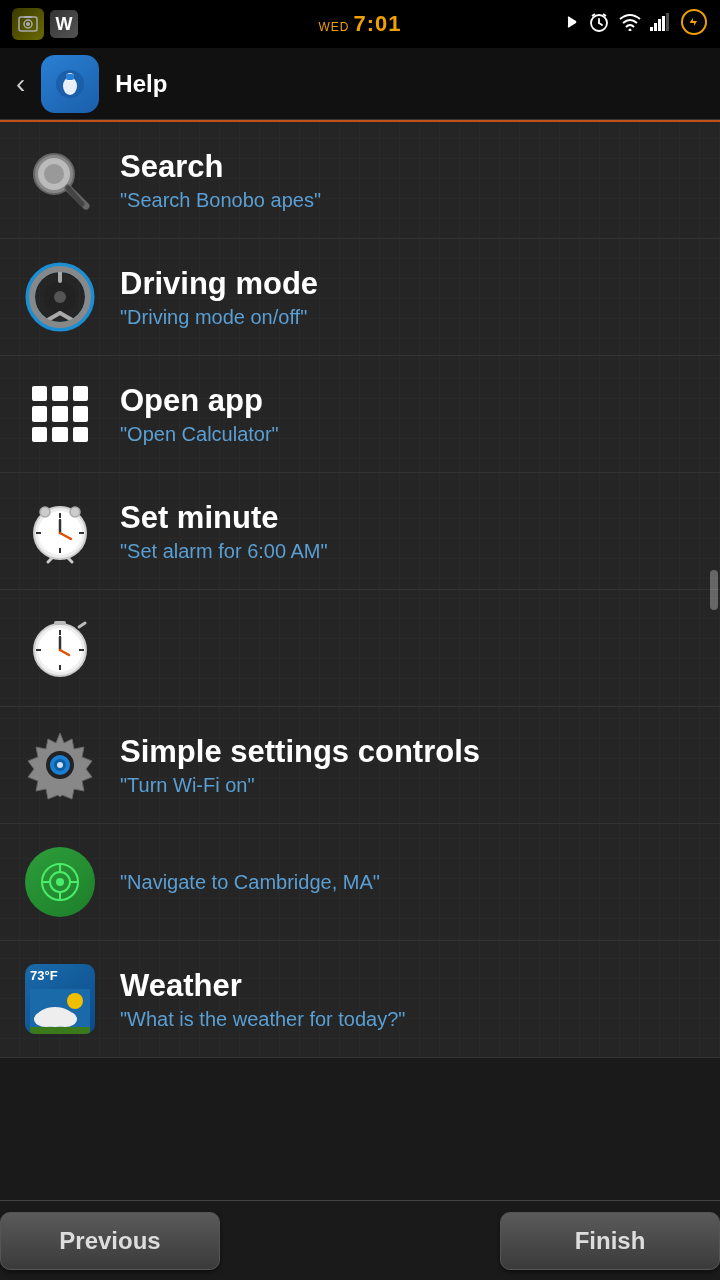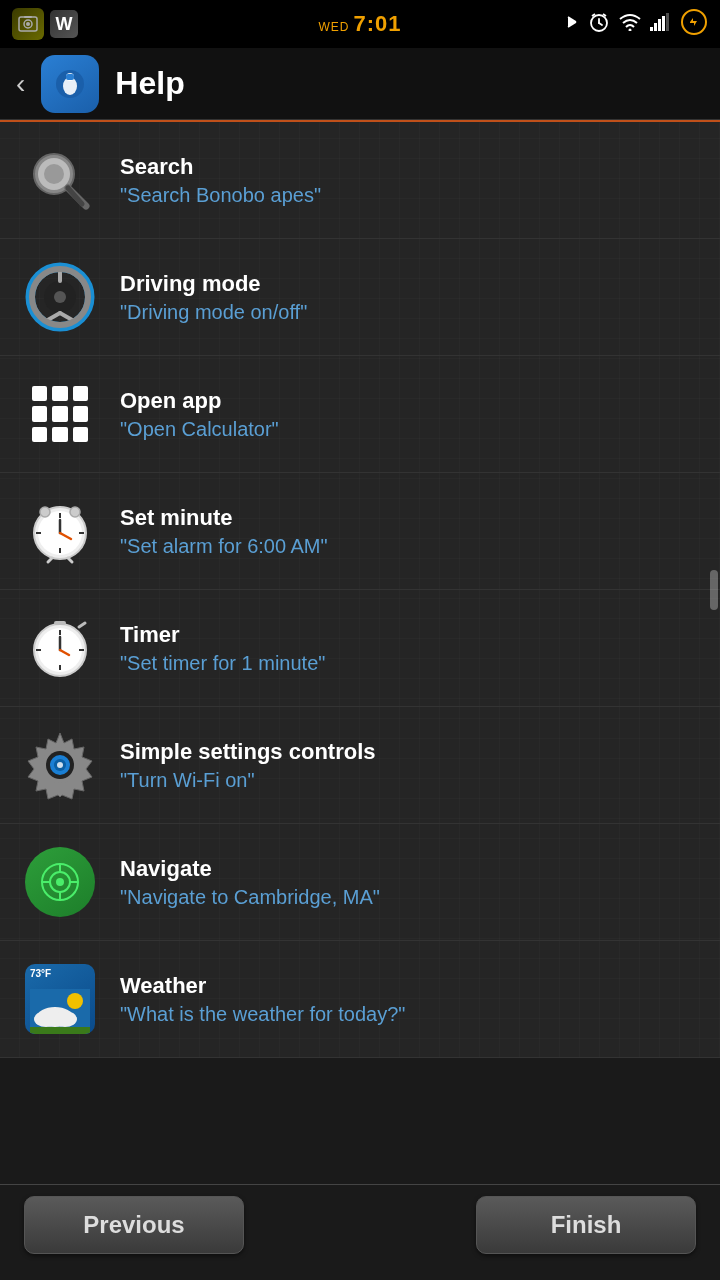--- a/index.html
+++ b/index.html
@@ -88,21 +88,21 @@
       height: 58px;
       background: linear-gradient(145deg, #2a7fd4, #1a5faa);
       border-radius: 14px;
       display: flex;
       align-items: center;
       justify-content: center;
       font-size: 28px;
     }
     .header-title {
       color: #fff;
-      font-size: 32px;
+      font-size: 24px;
       font-weight: bold;
     }
 
     
     .top-separator {
       height: 2px;
       background: linear-gradient(to right, #c0501a, #c0501a);
     }
 
     
@@ -141,21 +141,21 @@
       align-items: center;
       justify-content: center;
       margin-right: 20px;
     }
 
     .item-text {
       flex: 1;
     }
     .item-title {
       color: #ffffff;
-      font-size: 22px;
+      font-size: 31px;
       font-weight: bold;
       margin-bottom: 4px;
     }
     .item-subtitle {
       color: #5a9fd4;
       font-size: 20px;
     }
 
     
     .icon-app-grid {
@@ -194,21 +194,21 @@
       border-radius: 10px;
       display: flex;
       align-items: center;
       justify-content: center;
       flex-direction: column;
       overflow: hidden;
       position: relative;
     }
     .weather-temp {
       color: #fff;
-      font-size: 10px;
+      font-size: 13px;
       font-weight: bold;
       position: absolute;
       top: 4px;
       left: 5px;
     }
 
     
     .scroll-indicator {
       position: absolute;
       right: 2px;
@@ -216,28 +216,28 @@
       background: rgba(255,255,255,0.3);
       border-radius: 4px;
       top: 50%;
       height: 40px;
       margin-top: -20px;
     }
 
     
     .bottom-nav {
       position: fixed;
-      bottom: 16px;
+      bottom: 0;
       width: 720px;
       height: 80px;
       background-color: #1a1a1a;
       display: flex;
       align-items: center;
       justify-content: space-between;
-      padding: 10px 24px;
+      padding: 10px 0;
       border-top: 1px solid #444;
     }
 
     .nav-button {
       background: linear-gradient(180deg, #5a5a5a, #3a3a3a);
       border: 1px solid #555;
       border-radius: 10px;
       color: #ddd;
       font-size: 24px;
       font-weight: bold;
@@ -431,24 +431,20 @@
         <line x1="35" y1="17" x2="35" y2="22" stroke="#333" stroke-width="2"></line>
         <line x1="35" y1="52" x2="35" y2="57" stroke="#333" stroke-width="2"></line>
         <line x1="11" y1="37" x2="16" y2="37" stroke="#333" stroke-width="2"></line>
         <line x1="54" y1="37" x2="59" y2="37" stroke="#333" stroke-width="2"></line>
         <line x1="35" y1="37" x2="35" y2="24" stroke="#333" stroke-width="2.5" stroke-linecap="round"></line>
         <line x1="35" y1="37" x2="44" y2="42" stroke="#e05000" stroke-width="2.5" stroke-linecap="round"></line>
         <rect x="29" y="8" width="12" height="4" rx="2" fill="#bbb"></rect>
         <line x1="54" y1="14" x2="60" y2="10" stroke="#bbb" stroke-width="3" stroke-linecap="round"></line>
       </svg>
     </div>
-    <div class="item-text">
-      <div class="item-title">Timer</div>
-      <div class="item-subtitle">"Set timer for 1 minute"</div>
-    </div>
   </div>
 
   <div class="list-item">
     <div class="item-icon-wrap">
       <svg width="72" height="72" viewBox="0 0 72 72">
 
         <path d="M36 4 L40 14 L48 10 L50 20 L60 18 L58 28 L68 32 L62 40 L68 48 L58 52 L60 62 L50 60 L48 70 L38 66 L36 68 L34 66 L24 70 L22 60 L12 62 L14 52 L4 48 L10 40 L4 32 L14 28 L12 18 L22 20 L24 10 L32 14 Z" fill="#888" stroke="#666" stroke-width="1"></path>
 
         <circle cx="36" cy="36" r="18" fill="#888"></circle>
         <circle cx="36" cy="36" r="14" fill="#222"></circle>
@@ -473,21 +469,20 @@
           <circle cx="22" cy="22" r="10" fill="none" stroke="#4aee6a" stroke-width="2"></circle>
           <circle cx="22" cy="22" r="4" fill="#4aee6a"></circle>
           <line x1="22" y1="4" x2="22" y2="12" stroke="#4aee6a" stroke-width="2"></line>
           <line x1="22" y1="32" x2="22" y2="40" stroke="#4aee6a" stroke-width="2"></line>
           <line x1="4" y1="22" x2="12" y2="22" stroke="#4aee6a" stroke-width="2"></line>
           <line x1="32" y1="22" x2="40" y2="22" stroke="#4aee6a" stroke-width="2"></line>
         </svg>
       </div>
     </div>
     <div class="item-text">
-      <div class="item-title">Navigate</div>
       <div class="item-subtitle">"Navigate to Cambridge, MA"</div>
     </div>
   </div>
 
   <div class="list-item">
     <div class="item-icon-wrap">
       <div class="icon-weather">
         <div class="weather-temp">73°F</div>
         <svg width="60" height="45" viewBox="0 0 60 45" style="position:absolute; bottom:0;">
 

